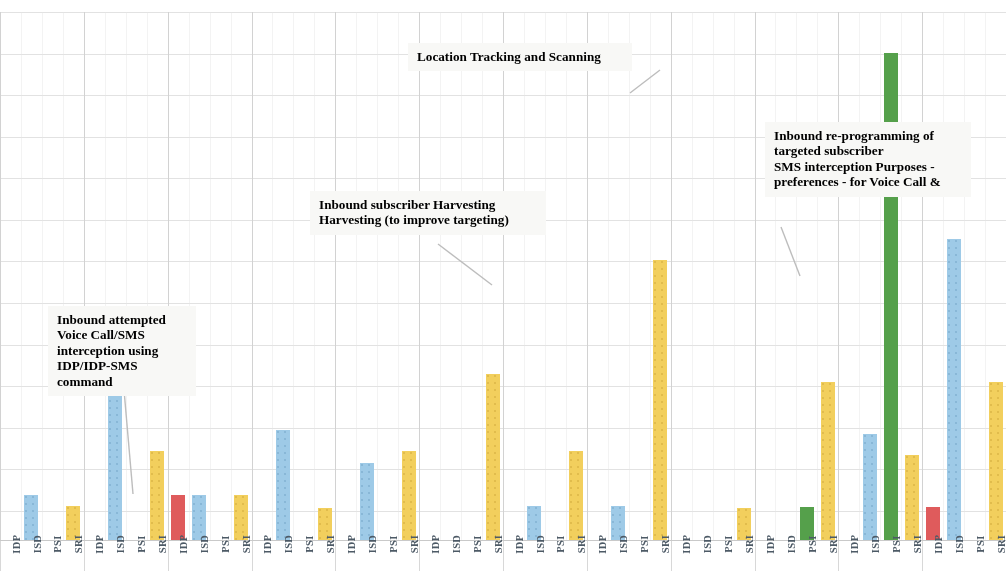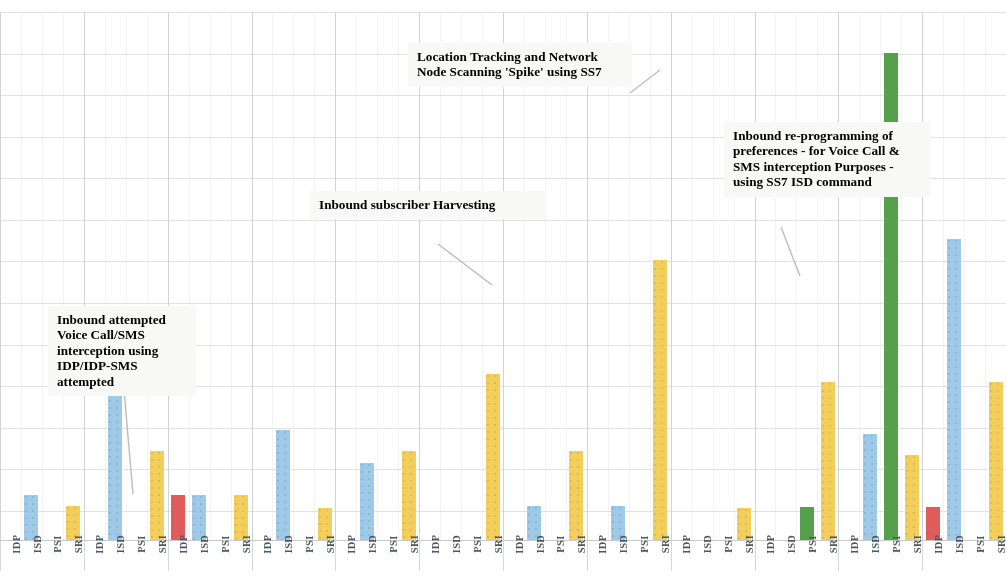--- a/index.html
+++ b/index.html
@@ -330,34 +330,34 @@
       <div class="xtick" style="left: 985px; width: 21px;">
         <span class="lbl">SRI</span>
       </div>
     </div>
   <div id="annotations">
       <div class="anno" style="left: 48px; top: 306px; width: 148px;">
         <div>Inbound attempted</div>
         <div>Voice Call/SMS</div>
         <div>interception using</div>
         <div>IDP/IDP-SMS</div>
-        <div>attempted</div>
+        <div>command</div>
       </div>
       <div class="anno" style="left: 310px; top: 191px; width: 236px;">
         <div>Inbound subscriber Harvesting</div>
+        <div>Harvesting  (to improve targeting)</div>
       </div>
       <div class="anno" style="left: 408px; top: 43px; width: 224px;">
-        <div>Location Tracking and Network</div>
-        <div>Node Scanning 'Spike' using SS7</div>
-      </div>
-      <div class="anno" style="left: 724px; top: 122px; width: 206px;">
+        <div>Location Tracking and Scanning</div>
+      </div>
+      <div class="anno" style="left: 765px; top: 122px; width: 206px;">
         <div>Inbound re-programming of</div>
+        <div>targeted subscriber</div>
+        <div>SMS interception Purposes -</div>
         <div>preferences - for Voice Call &amp;</div>
-        <div>SMS interception Purposes -</div>
-        <div>using SS7 ISD command</div>
       </div>
     </div>
   <div id="leaders">
       <div class="leader" style="left: 122px; top: 388px; width: 13px; height: 108px;">
         <svg width="13" height="108" viewBox="0 0 13 108">
           <line x1="2" y1="2" x2="11" y2="106" stroke="#bdbdbd" stroke-width="1.4"></line>
         </svg>
       </div>
       <div class="leader" style="left: 436px; top: 242px; width: 58px; height: 45px;">
         <svg width="58" height="45" viewBox="0 0 58 45">

